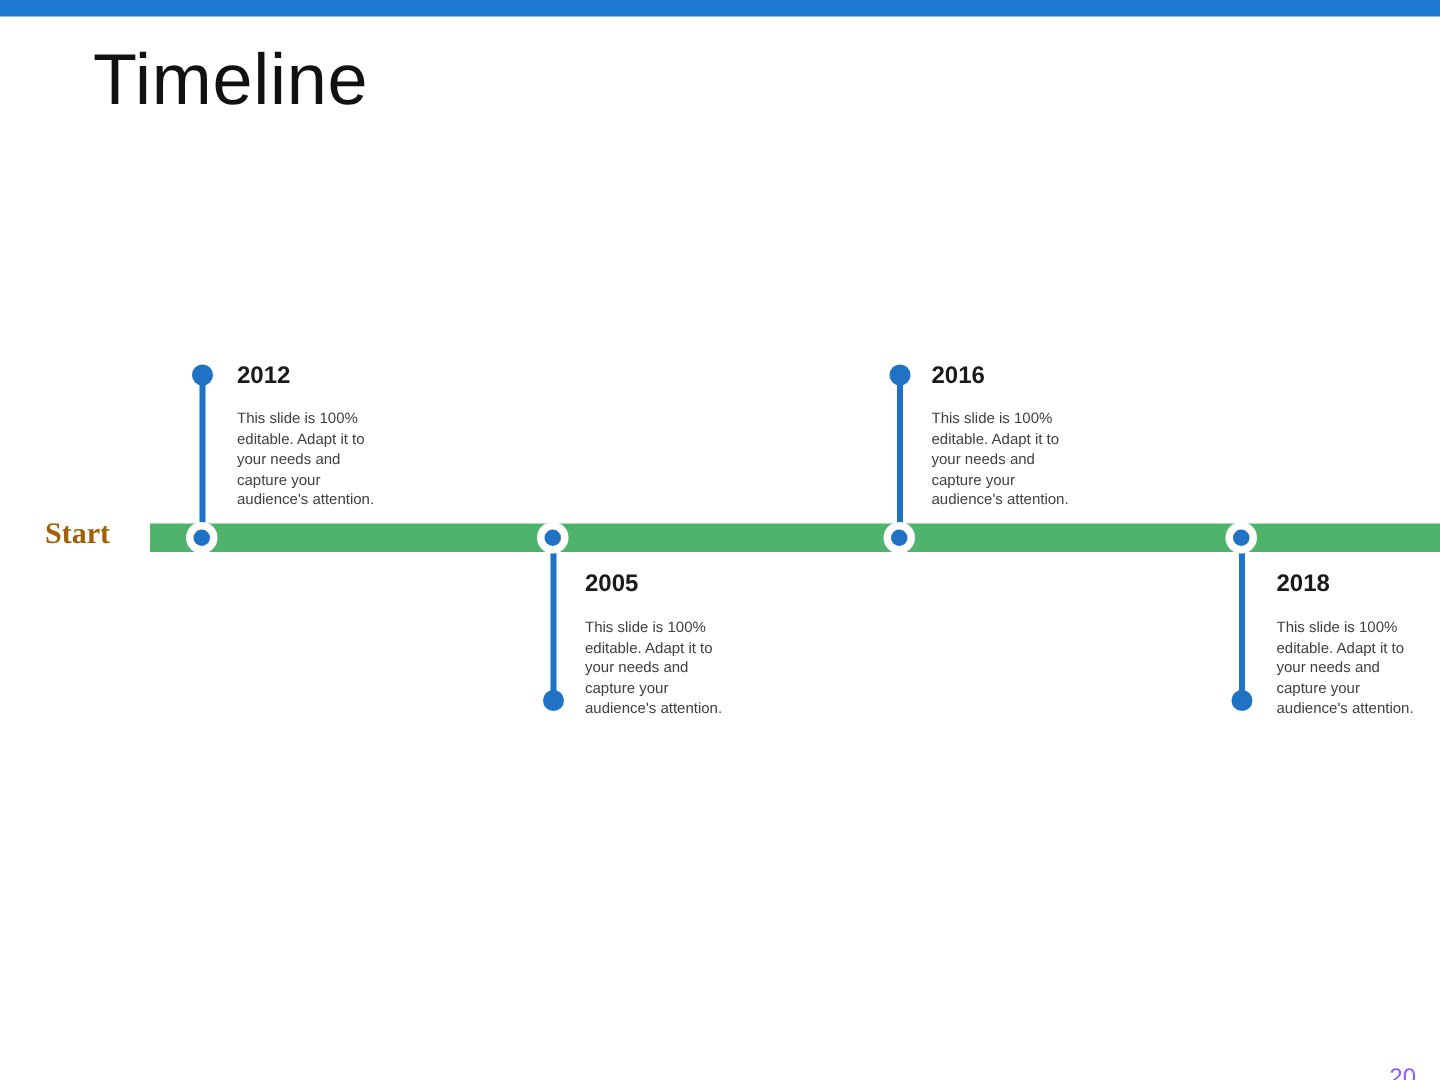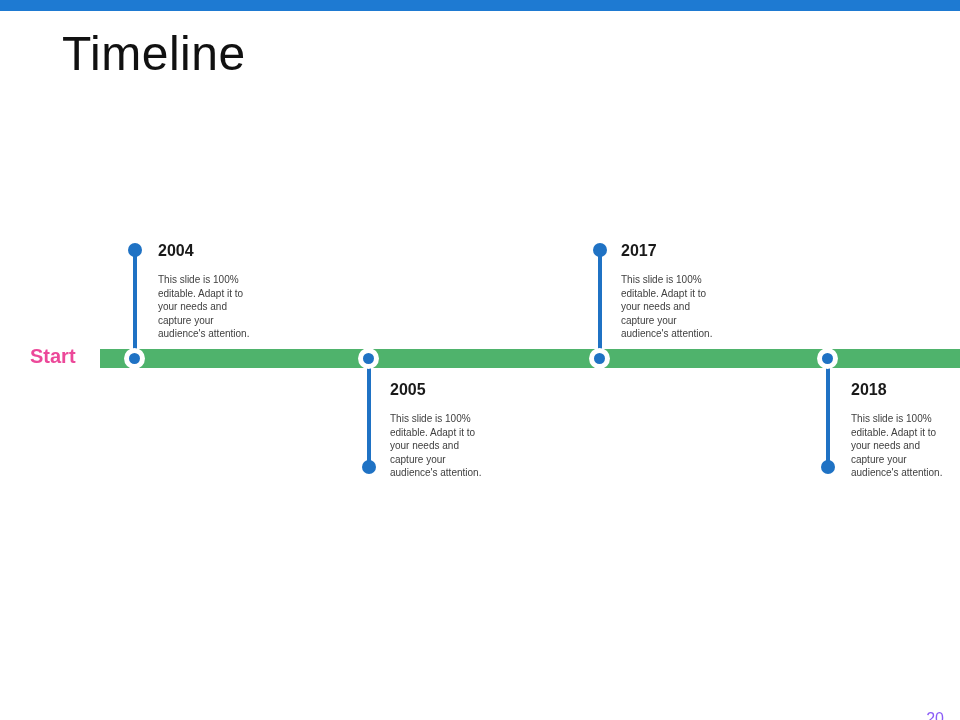--- a/index.html
+++ b/index.html
@@ -18,21 +18,21 @@
   .slide-title{
     position:absolute;left:62px;top:26px;
     font-size:48px;font-weight:400;color:#111111;letter-spacing:0.5px;
   }
   .timeline-bar{
     position:absolute;left:100px;top:349px;width:860px;height:19px;
     background:var(--bar-green);
   }
   .start-label{
     position:absolute;left:30px;top:345px;width:60px;
-    font-size:20px;font-weight:700;color:#ec4899;
+    font-size:20px;font-weight:700;color:#a16207;font-family:Liberation Serif, serif;
   }
   .connector{
     position:absolute;width:4px;background:var(--marker-blue);
   }
   .end-dot{
     position:absolute;width:14px;height:14px;border-radius:50%;
     background:var(--marker-blue);
   }
   .bar-dot{
     position:absolute;width:21px;height:21px;border-radius:50%;
@@ -64,21 +64,21 @@
 
 <div class="start-label">Start</div>
 
 <div>
   <div class="connector" style="left:133px;top:250px;height:109px"></div>
   <div class="end-dot" style="left:128px;top:243px"></div>
   <div class="bar-dot" style="left:124px;top:348px">
     <div class="bar-dot-inner"></div>
   </div>
   <div class="milestone-label" style="left:158px;top:242px">
-    <div class="milestone-year">2004</div>
+    <div class="milestone-year">2012</div>
     <div class="milestone-desc">This slide is 100% editable. Adapt it to your needs and capture your audience's attention.</div>
   </div>
 </div>
 
 <div>
   <div class="connector" style="left:367px;top:359px;height:109px"></div>
   <div class="bar-dot" style="left:358px;top:348px">
     <div class="bar-dot-inner"></div>
   </div>
   <div class="end-dot" style="left:362px;top:460px"></div>
@@ -88,21 +88,21 @@
   </div>
 </div>
 
 <div>
   <div class="connector" style="left:598px;top:250px;height:109px"></div>
   <div class="end-dot" style="left:593px;top:243px"></div>
   <div class="bar-dot" style="left:589px;top:348px">
     <div class="bar-dot-inner"></div>
   </div>
   <div class="milestone-label" style="left:621px;top:242px">
-    <div class="milestone-year">2017</div>
+    <div class="milestone-year">2016</div>
     <div class="milestone-desc">This slide is 100% editable. Adapt it to your needs and capture your audience's attention.</div>
   </div>
 </div>
 
 <div>
   <div class="connector" style="left:826px;top:359px;height:109px"></div>
   <div class="bar-dot" style="left:817px;top:348px">
     <div class="bar-dot-inner"></div>
   </div>
   <div class="end-dot" style="left:821px;top:460px"></div>

